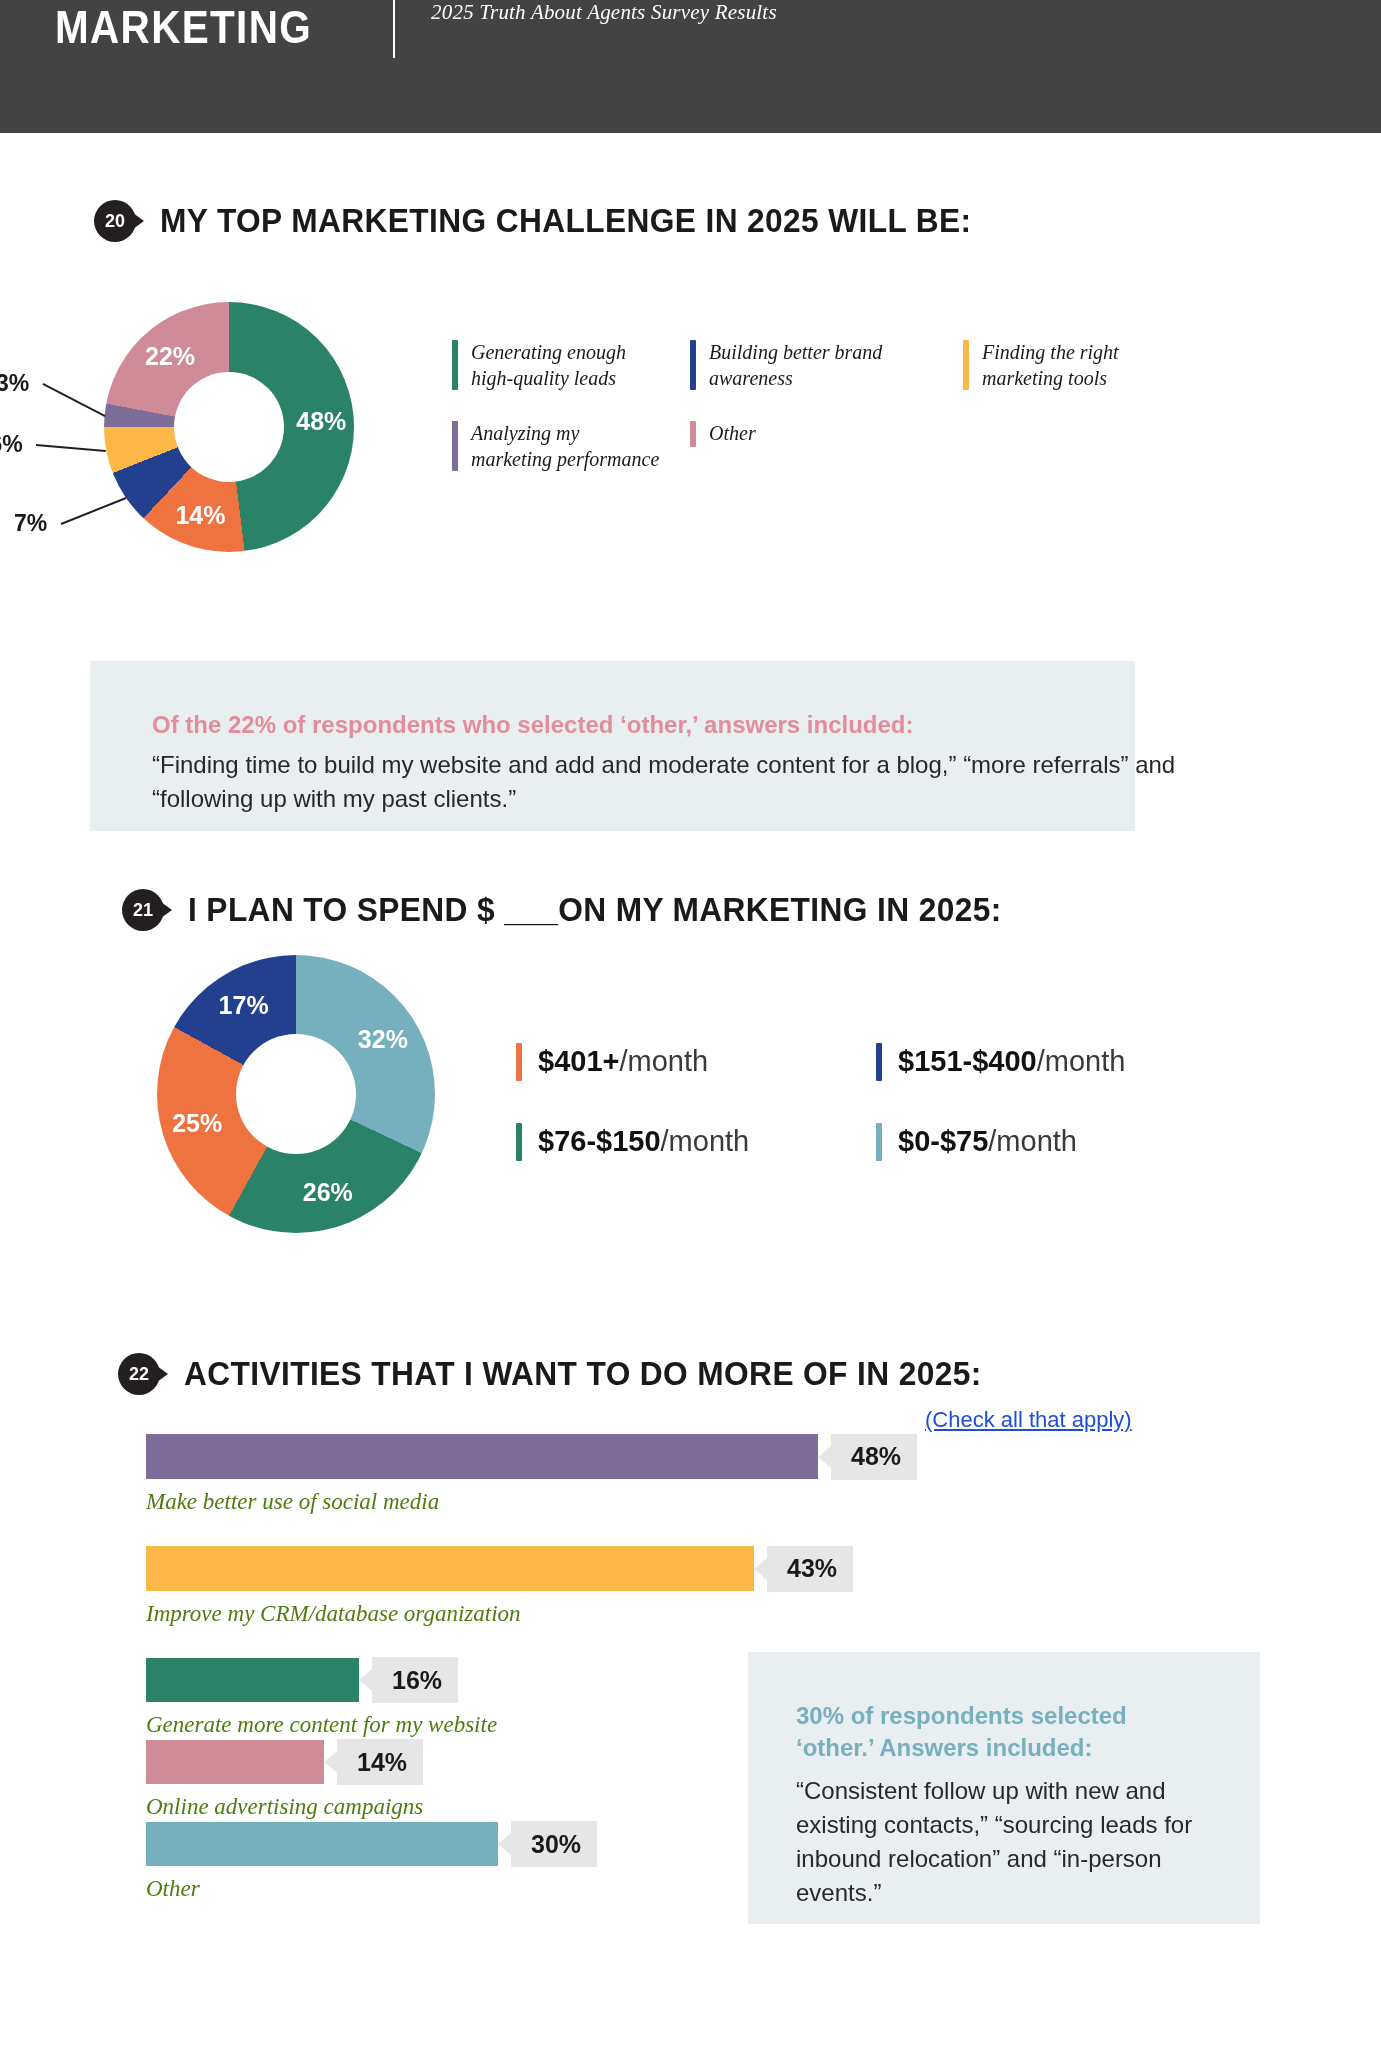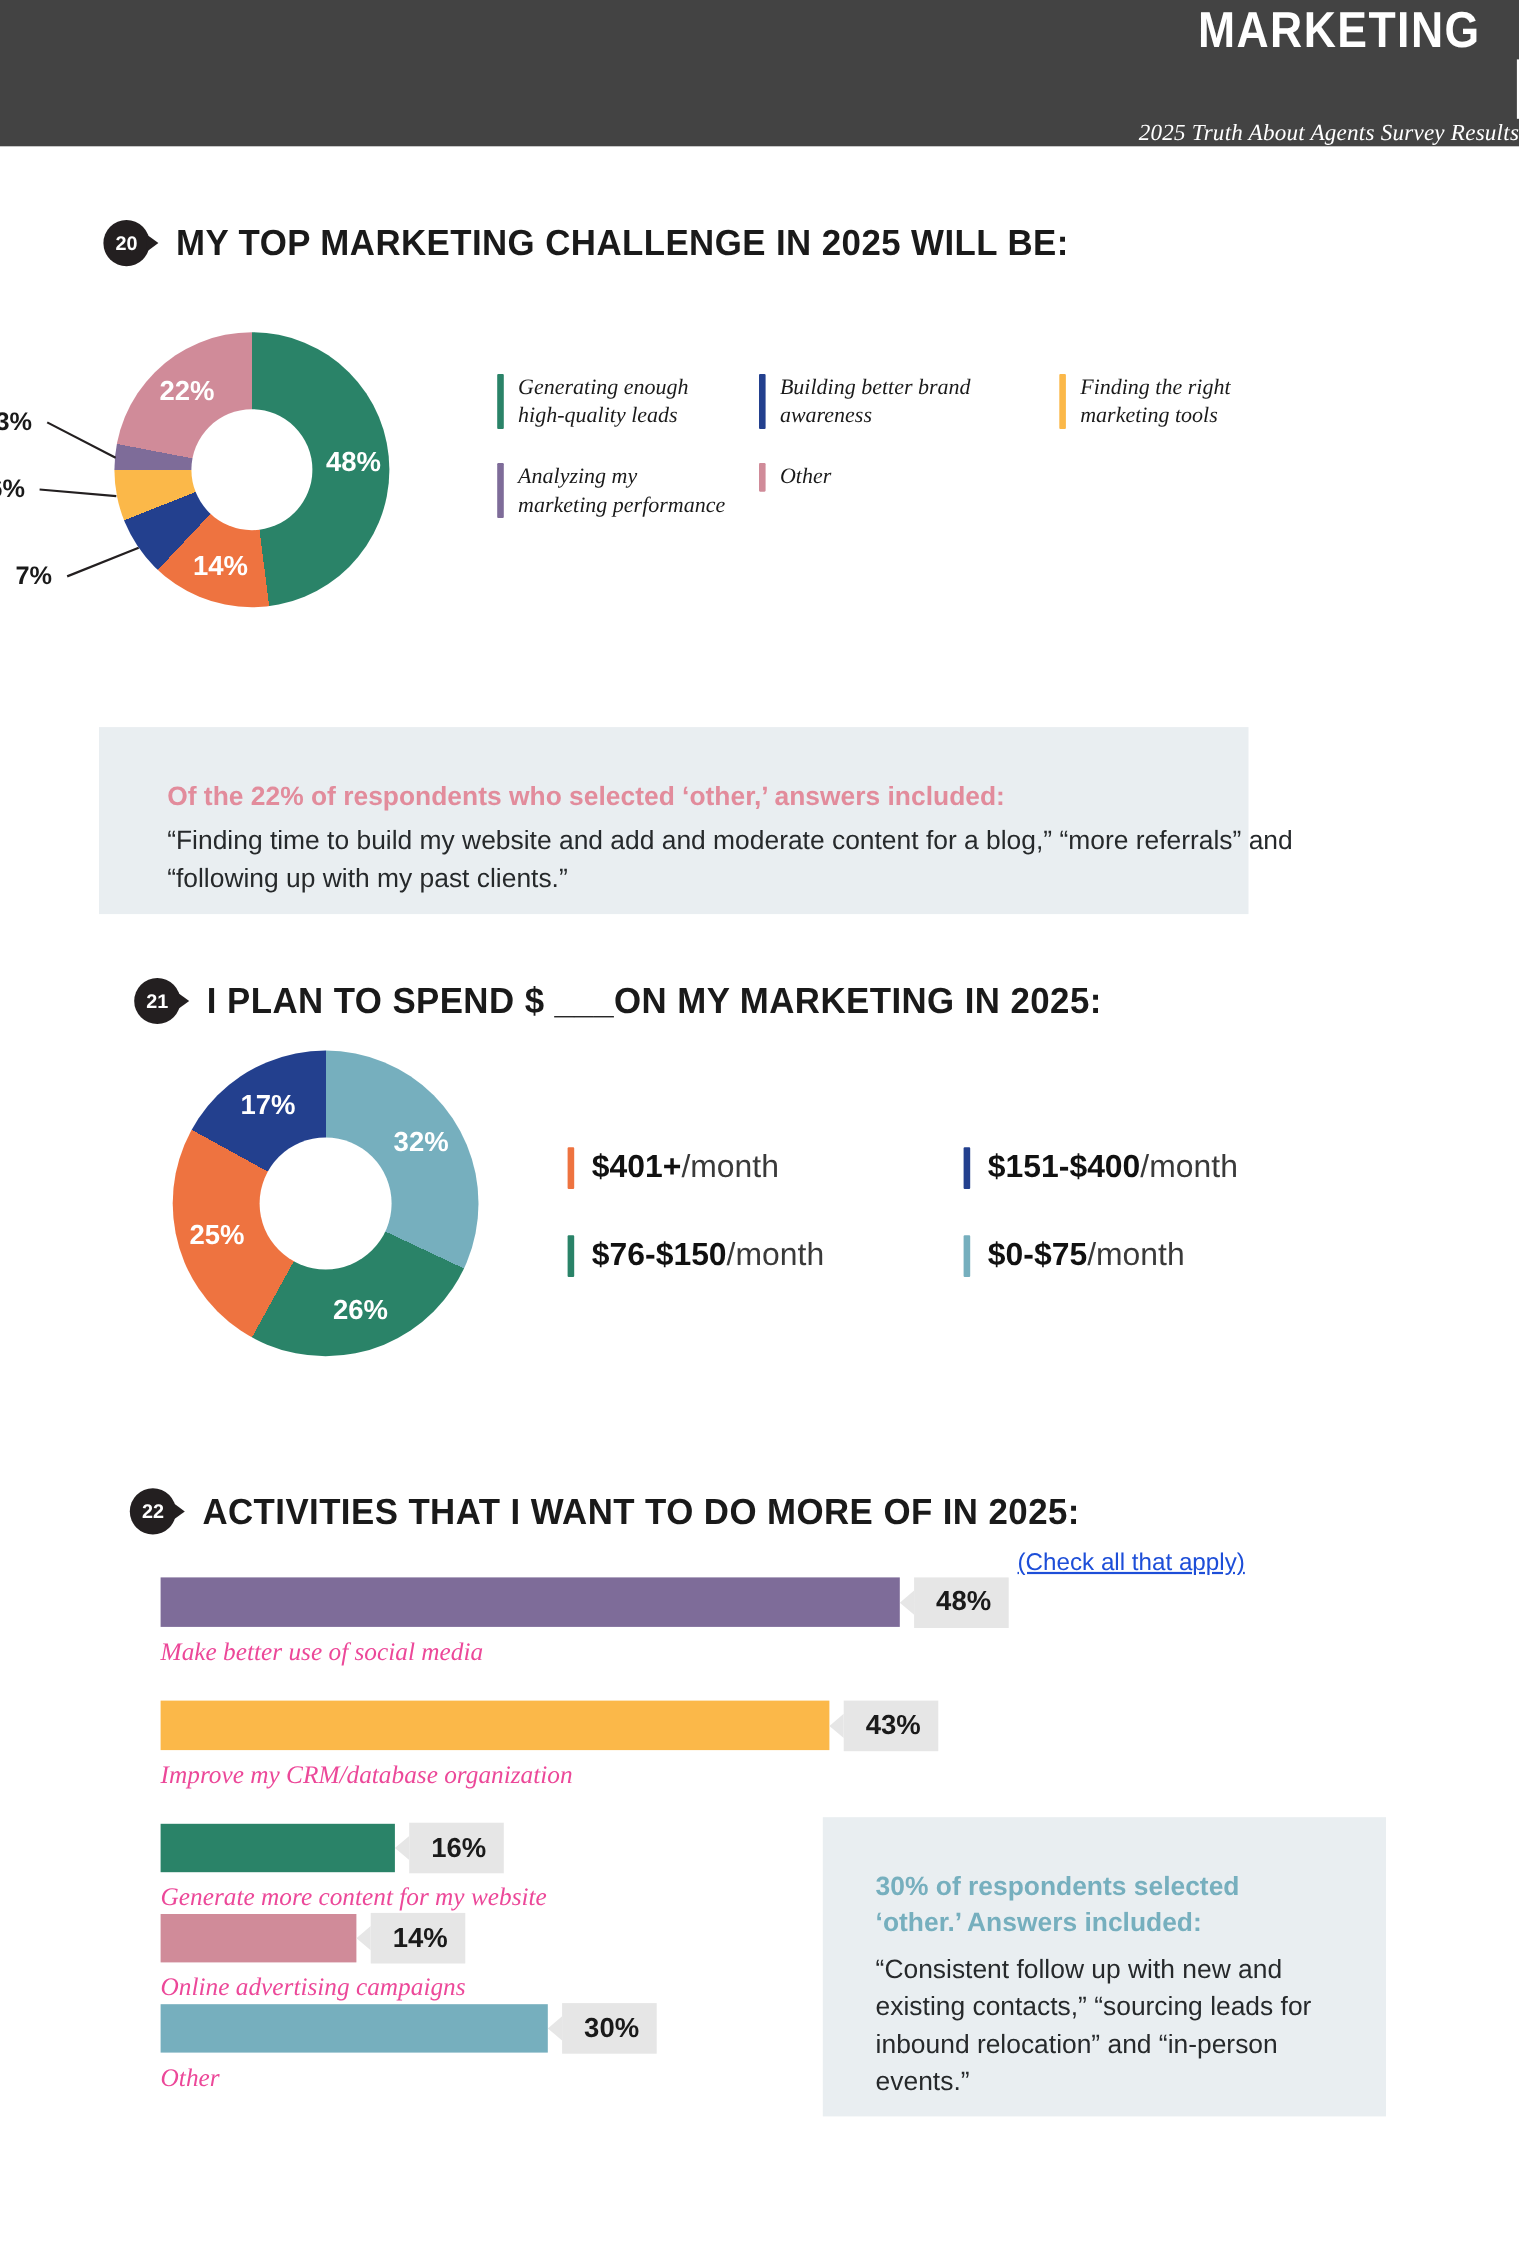--- a/index.html
+++ b/index.html
@@ -6,21 +6,21 @@
   body{
     width:1381px;height:2048px;background:#ffffff;
     font-family:"Liberation Sans",sans-serif;
     -webkit-font-smoothing:antialiased;
     position:relative;overflow:hidden;
   }
 
   
   .topbar{
     position:absolute;left:0;top:0;width:1381px;height:133px;
-    background:#434343;display:flex;align-items:flex-end;flex-direction:column;
+    background:#434343;display:flex;align-items:flex-start;
   }
   .brand{
     margin-left:55px;color:#ffffff;font-weight:bold;
     font-size:46px;letter-spacing:1.5px;
     transform:scaleX(.88);transform-origin:left center;
   }
   .vrule{width:2px;height:58px;background:#ffffff;margin-left:46px;}
   .subtitle{
     margin-left:36px;color:#ffffff;
     font-family:"Liberation Serif",serif;font-style:italic;
@@ -86,21 +86,21 @@
     font-weight:bold;font-size:25px;height:46px;
     display:flex;align-items:center;padding:0 16px 0 20px;
   }
   .tag::before{
     content:"";position:absolute;left:0;top:50%;transform:translate(-100%,-50%);
     border-top:11px solid transparent;border-bottom:11px solid transparent;
     border-right:13px solid #e6e6e6;
   }
   .barlabel{
     position:absolute;font-family:"Liberation Serif",serif;font-style:italic;
-    font-size:23px;color:#ec4899;white-space:nowrap;
+    font-size:23px;color:#4d7c0f;white-space:nowrap;
   }
   .checknote{position:absolute;font-size:22px;color:#1d4ed8;white-space:nowrap;text-decoration:underline;}
 </style>
 </head>
 <body>
 
 <div class="topbar">
   <div class="brand">MARKETING</div>
   <div class="vrule"></div>
   <div class="subtitle">2025 Truth About Agents Survey Results</div>

